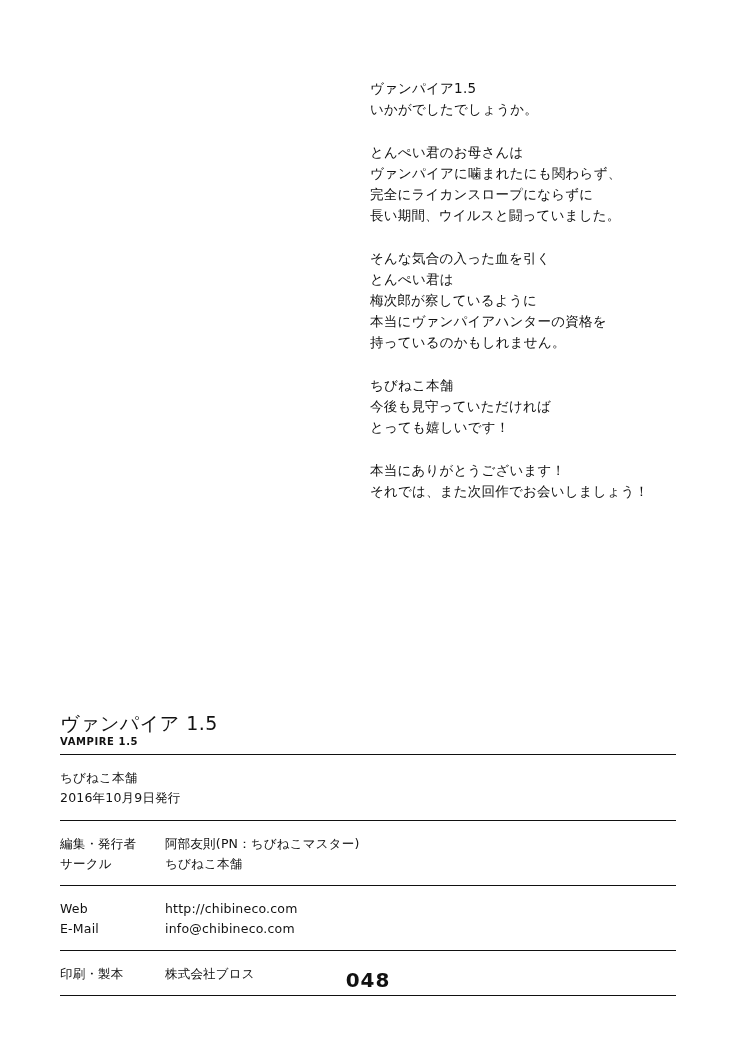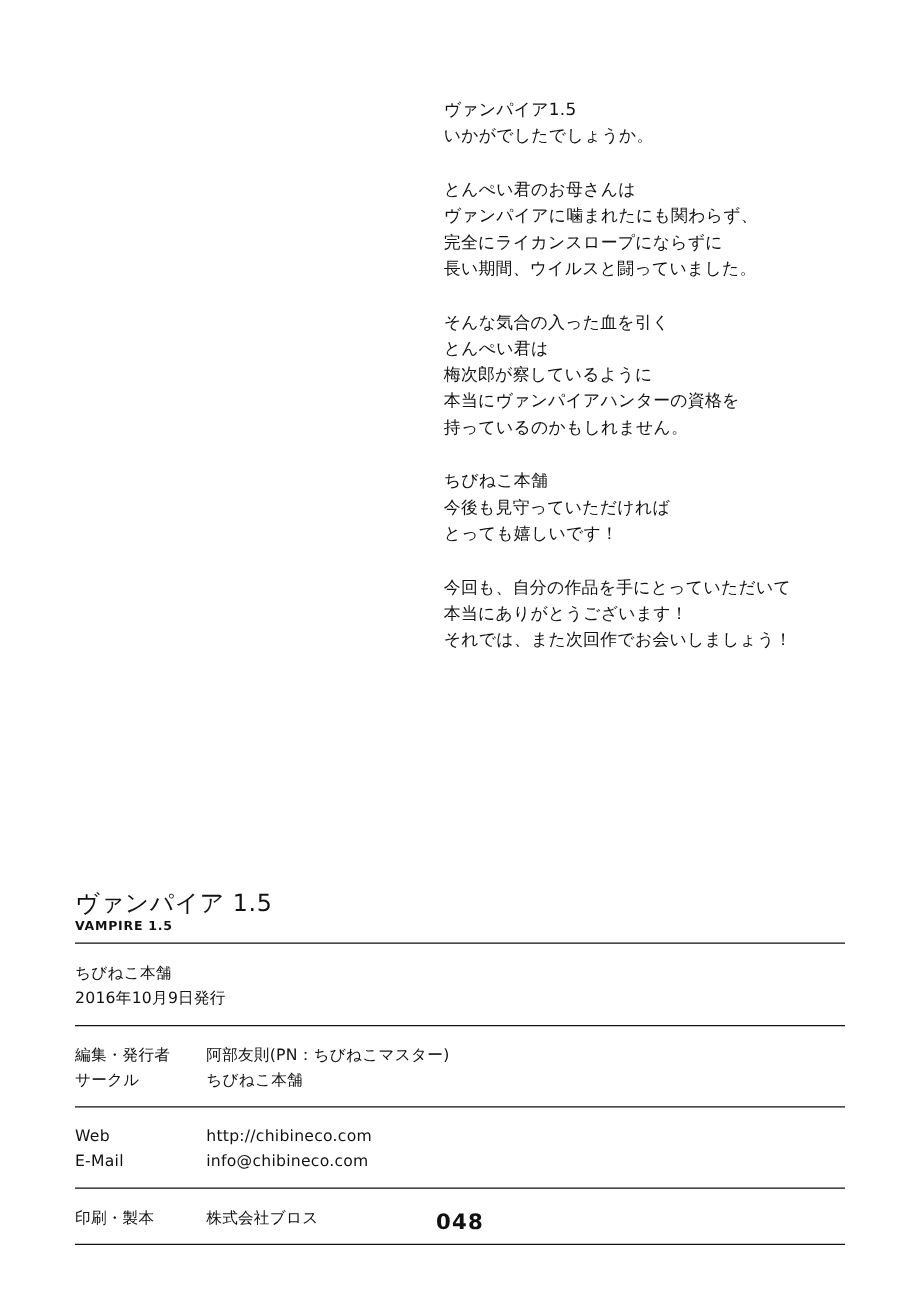--- a/index.html
+++ b/index.html
@@ -12,21 +12,21 @@
     height: 1045px;
     position: relative;
     font-family: "DejaVu Sans", "Liberation Sans", sans-serif;
     color: #111111;
     overflow: hidden;
   }
 
   
   #afterword {
     position: absolute;
-    left: 355px;
+    left: 370px;
     top: 78px;
     width: 330px;
   }
   .para {
     margin: 0 0 22px 0;
   }
   .para:last-child {
     margin-bottom: 0;
   }
   .line {
@@ -95,21 +95,21 @@
     letter-spacing: 0.2px;
   }
 
   
   #page-number {
     position: absolute;
     left: 0;
     right: 0;
     top: 968px;
     text-align: center;
-    font-size: 17px;
+    font-size: 20px;
     font-weight: bold;
     letter-spacing: 1px;
   }
 </style>
 </head>
 <body>
 
 <div id="afterword">
 
   <div class="para">
@@ -132,21 +132,20 @@
     <div class="line">持っているのかもしれません。</div>
   </div>
 
   <div class="para">
     <div class="line">ちびねこ本舗</div>
     <div class="line">今後も見守っていただければ</div>
     <div class="line">とっても嬉しいです！</div>
   </div>
 
   <div class="para">
-    <div class="line">今回も、自分の作品を手にとっていただいて</div>
     <div class="line">本当にありがとうございます！</div>
     <div class="line">それでは、また次回作でお会いしましょう！</div>
   </div>
 
 </div>
 
 <div id="colophon">
 
   <div class="colophon-title">ヴァンパイア 1.5</div>
   <div class="colophon-subtitle">VAMPIRE 1.5</div>

